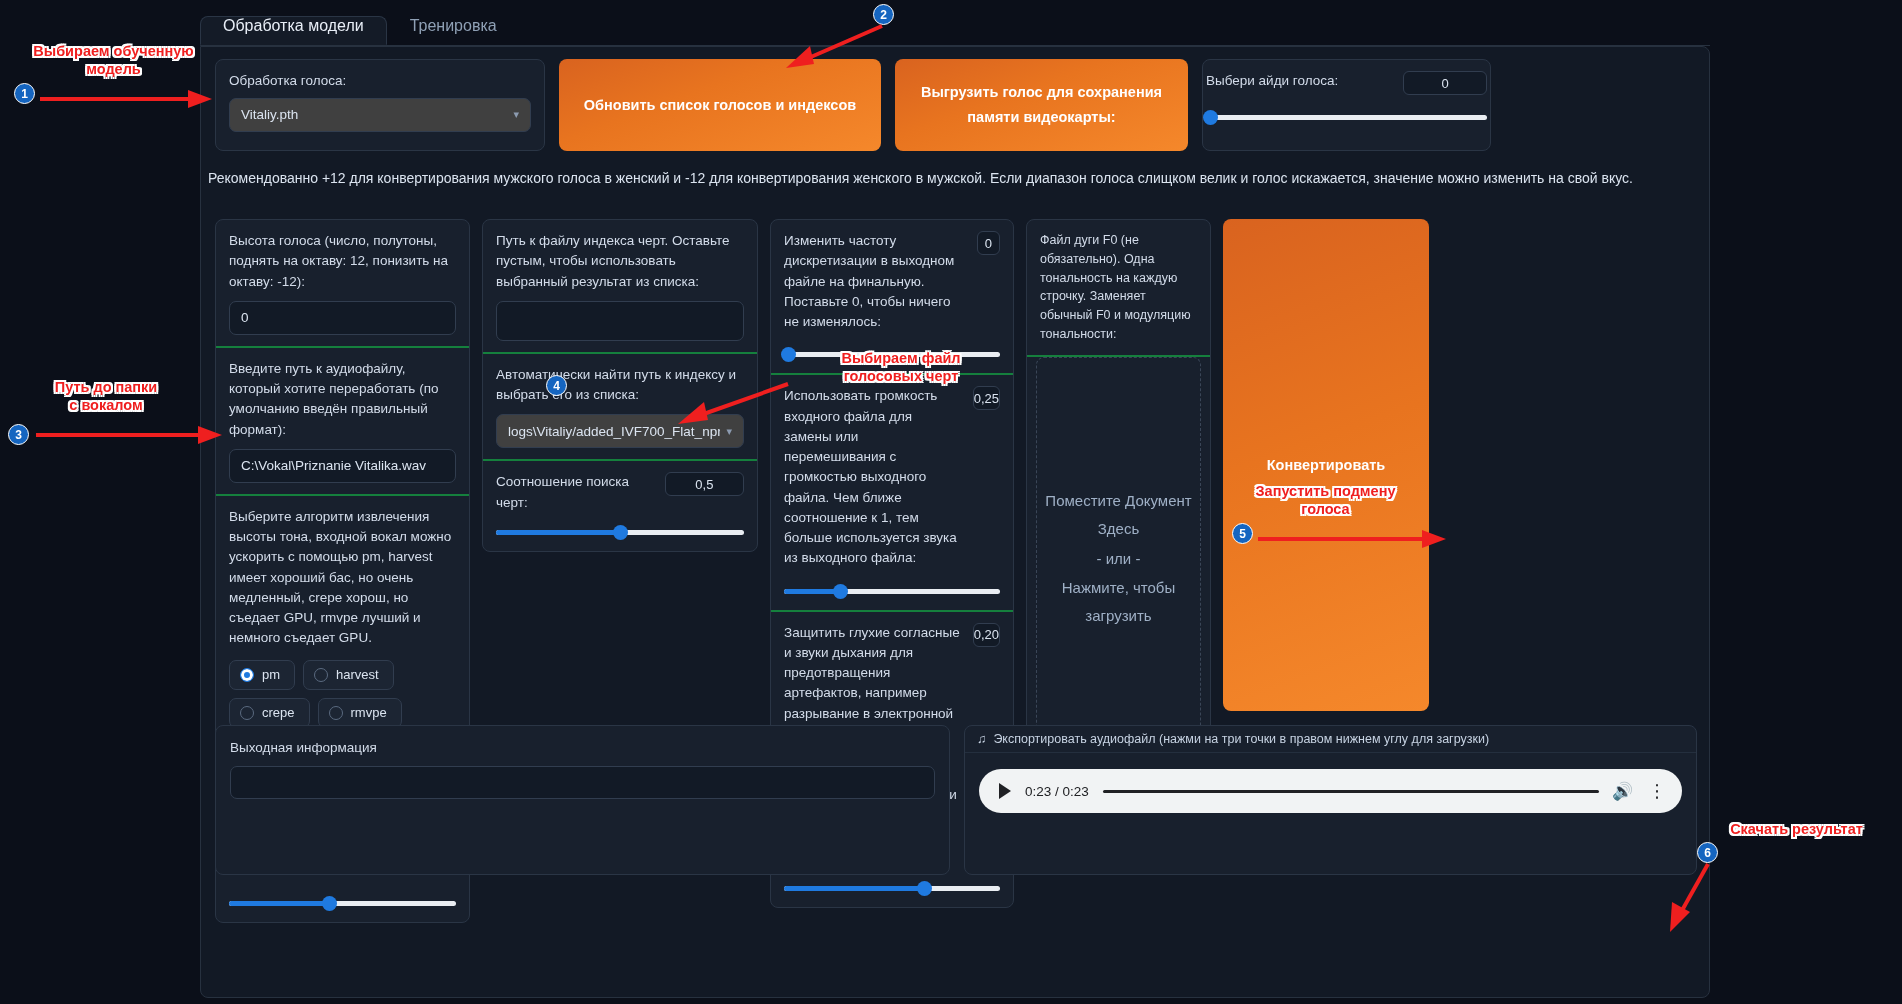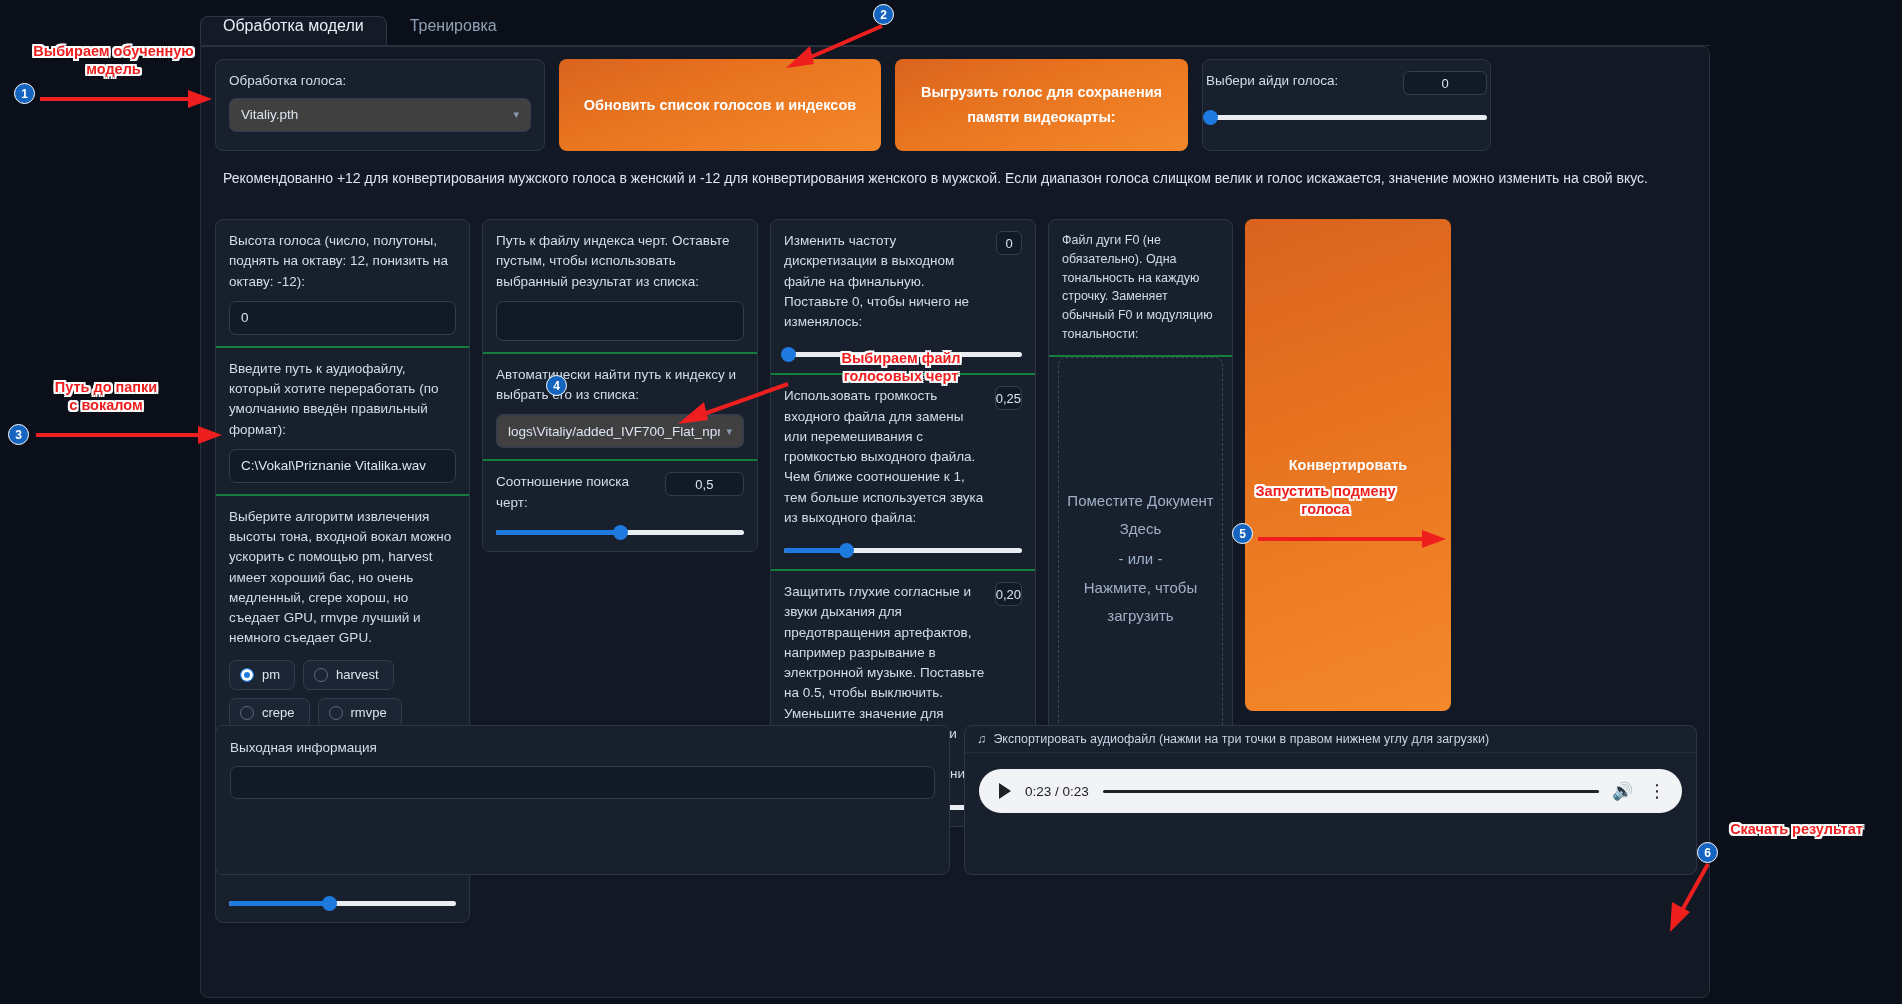--- a/index.html
+++ b/index.html
@@ -99,36 +99,36 @@
     position: absolute; left: 0; top: 6px; height: 5px;
     background: #1f7ae0; border-radius: 3px;
   }
   .slider .knob {
     position: absolute; top: 1px; width: 15px; height: 15px;
     background: #1f7ae0; border-radius: 50%; margin-left: -7px;
   }
 
   
   .hint {
-    position: absolute; left: 22px; top: 118px; width: 1476px;
+    position: absolute; left: 7px; top: 118px; width: 1476px;
     font-size: 14px; color: #dbe4f0; line-height: 1.9;
   }
 
   
   .cols {
     position: absolute; left: 14px; top: 172px;
     width: 1482px; height: 492px;
     display: flex; gap: 12px;
   }
   .col { background: #18202d; border: 1px solid #2a3545; border-radius: 8px; }
   .col-sec { padding: 11px 13px; border-bottom: 2px solid #15803d; }
   .col-sec:last-child { border-bottom: none; }
   .col1 { width: 255px; align-self: flex-start; }
   .col2 { width: 276px; align-self: flex-start; }
-  .col3 { width: 266px; align-self: flex-start; }
+  .col3 { width: 244px; align-self: flex-start; }
   .col4 { width: 185px; align-self: flex-start; }
   .col5 {
     width: 206px; height: 492px;
     border-radius: 8px; color: #fff; font-size: 14.5px; font-weight: 600;
     background: linear-gradient(160deg, #d9631f 0%, #e8741f 45%, #f5882b 100%);
     display: flex; align-items: center; justify-content: center; cursor: pointer;
   }
   .text-input {
     height: 34px; background: #121a26; border: 1px solid #313d4f;
     border-radius: 7px; display: flex; align-items: center;

